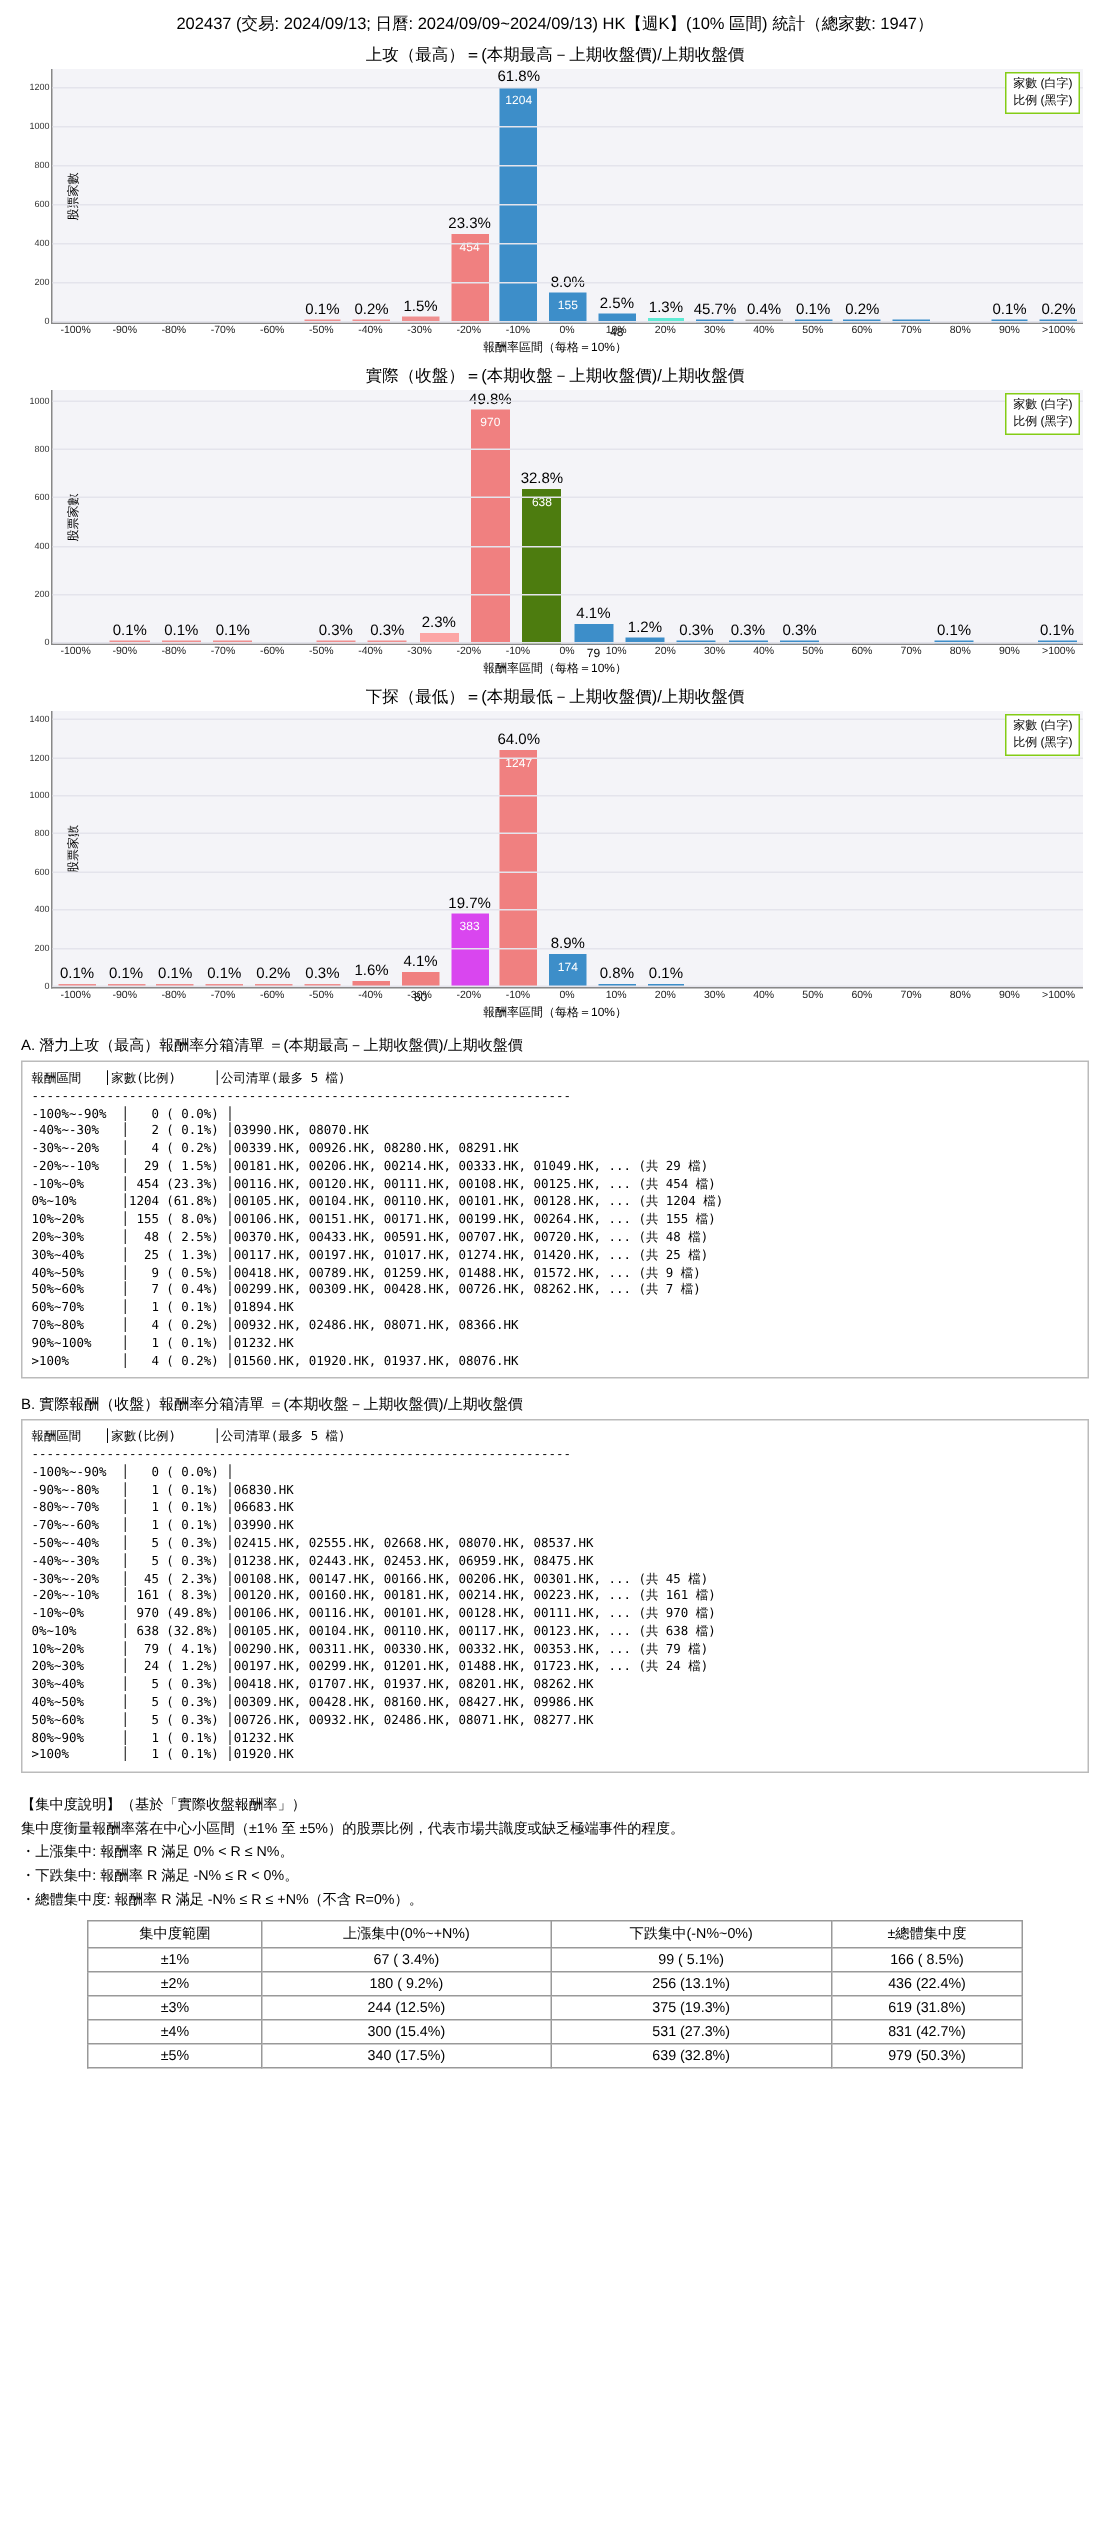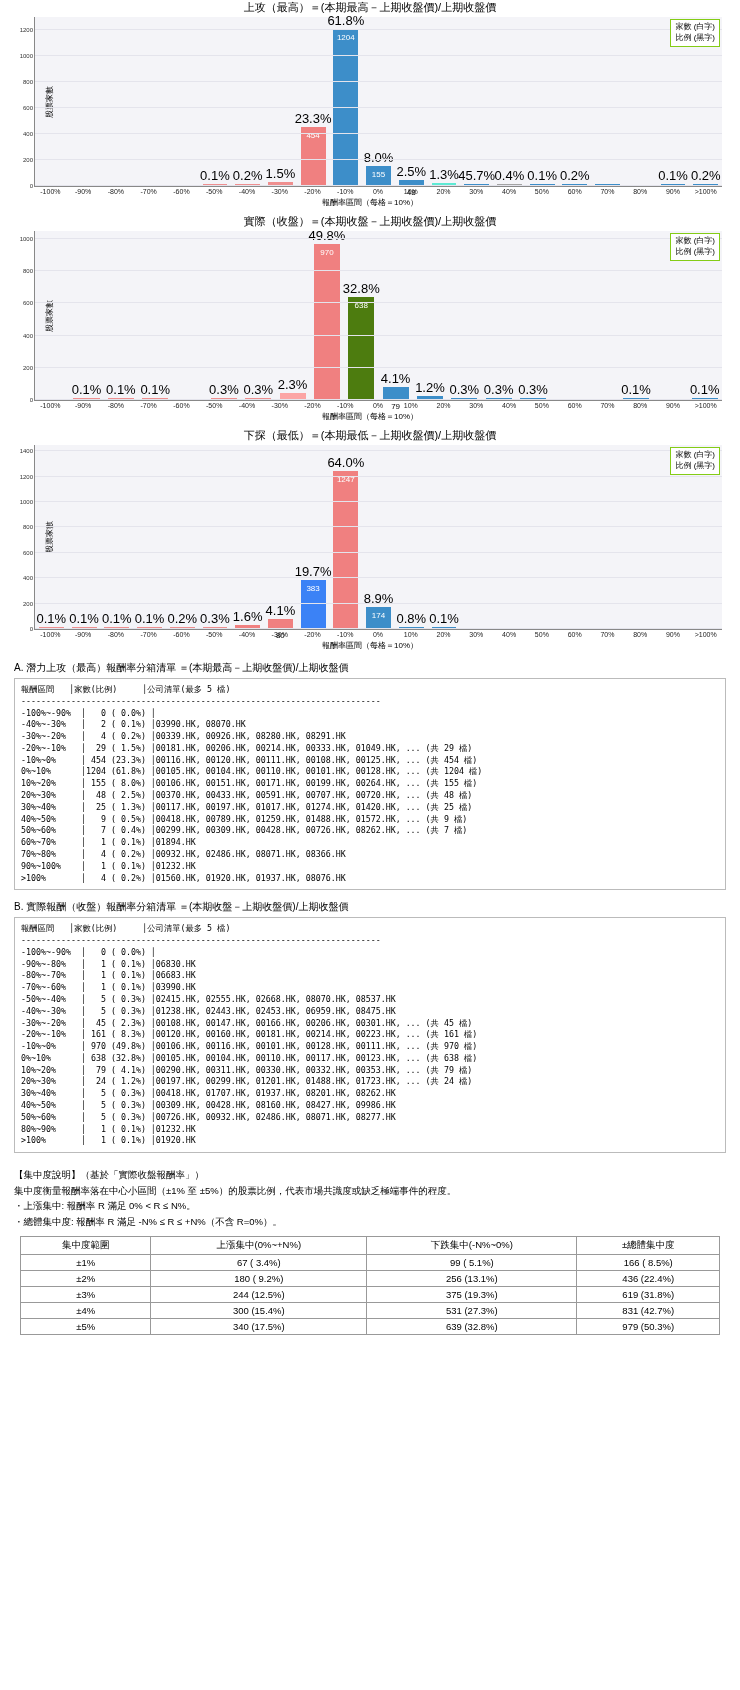--- a/index.html
+++ b/index.html
@@ -82,21 +82,21 @@
   }
   .bar {
     width: 76%;
     position: relative;
   }
   .bar-pct {
     position: absolute;
     bottom: 100%;
     left: 50%;
     transform: translateX(-50%);
-    font-size: 13px;
+    font-size: 10px;
     margin-bottom: 1px;
     white-space: nowrap;
     color: #000;
   }
   .bar-cnt {
     position: absolute;
     left: 50%;
     transform: translateX(-50%);
     top: 4px;
     font-size: 8px;
@@ -144,35 +144,36 @@
     overflow: hidden;
   }
   .notes {
     margin: 14px 14px 6px 14px;
     font-size: 9.5px;
     line-height: 1.65;
   }
   table.conc {
     margin: 4px auto 0 auto;
     border-collapse: collapse;
-    width: 700px;
+    width: 624px;
     font-size: 9.5px;
   }
   table.conc th, table.conc td {
     border: 1px solid #999;
     text-align: center;
     padding: 2px 4px;
   }
   table.conc th { font-weight: normal; background: #fff; }
 </style>
 </head>
 <body>
 
 <div class="page">
 
+  <div class="page-title">202437 (交易: 2024/09/13; 日曆: 2024/09/09~2024/09/13) HK【週K】(10% 區間) 統計（總家數: 1947）</div>
 
   <div class="chart-block">
     <div class="chart-title">上攻（最高）＝(本期最高－上期收盤價)/上期收盤價</div>
     <div class="chart-area">
       <div class="ylabel">股票家數</div>
       <div class="legend-box">
         <div>家數 (白字)</div>
         <div>比例 (黑字)</div>
       </div>
       <div class="axis-y"></div>
@@ -515,21 +516,21 @@
               <div class="bar-pct">1.6%</div>
             </div>
           </div>
           <div class="bar-cell">
             <div class="bar" style="height: 5.51724%; background: rgb(240, 128, 128);">
               <div class="bar-pct">4.1%</div>
               <div class="bar-cnt below">80</div>
             </div>
           </div>
           <div class="bar-cell">
-            <div class="bar" style="height: 26.4138%; background: #3b82f6; margin-top: 48px;">
+            <div class="bar" style="height: 26.4138%; background: #d946ef; margin-top: 48px;">
               <div class="bar-pct">19.7%</div>
               <div class="bar-cnt">383</div>
             </div>
           </div>
           <div class="bar-cell">
             <div class="bar" style="height: 86%; background: rgb(240, 128, 128);">
               <div class="bar-pct">64.0%</div>
               <div class="bar-cnt">1247</div>
             </div>
           </div>
@@ -666,20 +667,21 @@
 40%~50%     │   5 ( 0.3%) │00309.HK, 00428.HK, 08160.HK, 08427.HK, 09986.HK
 50%~60%     │   5 ( 0.3%) │00726.HK, 00932.HK, 02486.HK, 08071.HK, 08277.HK
 80%~90%     │   1 ( 0.1%) │01232.HK
 &gt;100%       │   1 ( 0.1%) │01920.HK</pre>
   </div>
 
   <div class="notes">
     <div>【集中度說明】（基於「實際收盤報酬率」）</div>
     <div>集中度衡量報酬率落在中心小區間（±1% 至 ±5%）的股票比例，代表市場共識度或缺乏極端事件的程度。</div>
     <div>・上漲集中: 報酬率 R 滿足 0% &lt; R ≤ N%。</div>
+    <div>・下跌集中: 報酬率 R 滿足 -N% ≤ R &lt; 0%。</div>
     <div>・總體集中度: 報酬率 R 滿足 -N% ≤ R ≤ +N%（不含 R=0%）。</div>
   </div>
 
   <table class="conc">
     <thead>
         <tr>
           <th>集中度範圍</th>
           <th>上漲集中(0%~+N%)</th>
           <th>下跌集中(-N%~0%)</th>
           <th>±總體集中度</th>

